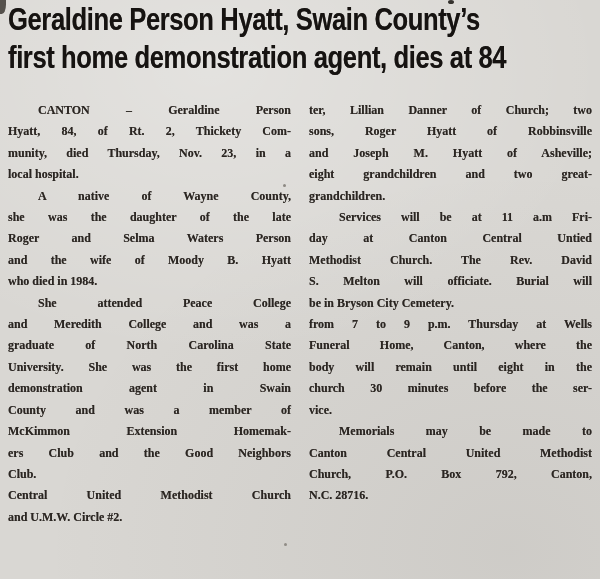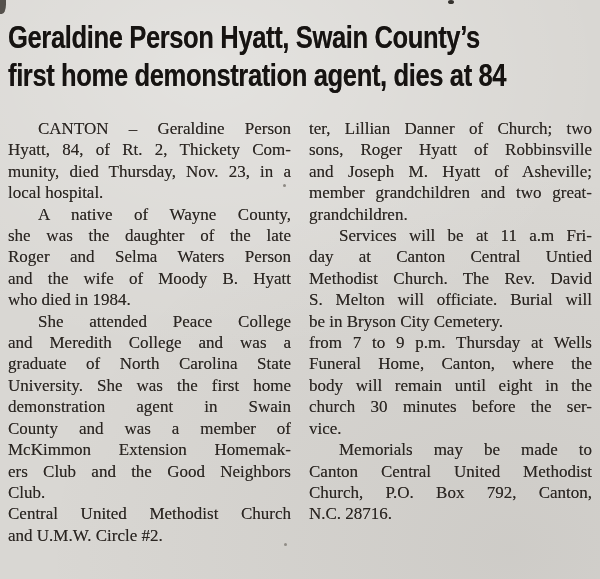--- a/index.html
+++ b/index.html
@@ -9,38 +9,38 @@
   .page {
     position:relative; width:600px; height:579px; overflow:hidden;
     padding:0 8px;
     background:
       radial-gradient(120% 90% at 35% 12%, rgba(255,255,255,0.28), rgba(255,255,255,0) 55%),
       radial-gradient(130% 110% at 85% 95%, rgba(60,55,48,0.07), rgba(60,55,48,0) 60%),
       var(--background, #d9d7d3);
   }
 
   .headline {
-    padding-top:18px;
     font-family:"Liberation Sans", sans-serif;
     font-weight:bold;
     font-size:32px;
     line-height:38px;
     letter-spacing:-0.5px;
     color:var(--headline-ink, #161311);
     text-shadow:0 0 0.6px rgba(10,8,6,0.55);
   }
   .hl { display:block; white-space:nowrap; transform:scaleX(0.8); transform-origin:0 50%; }
 
   .columns { display:flex; gap:18px; margin-top:24px; }
   .col {
     width:283px;
-    font-size:17px;
+    font-size:12px;
     line-height:21.4px;
     color:var(--body-ink, #2b2622);
     text-shadow:0 0 0.5px rgba(43,38,34,0.55);
+    font-weight:bold;
   }
   .ln { text-align:justify; text-align-last:justify; }
   .ln.la { text-align-last:left; }
   .ln.fi { text-indent:30px; }
 
   
   .speck { position:absolute; }
   .speck-corner { left:0; top:0; width:6px; height:14px; background:#55514c; border-radius:0 0 70% 0; }
   .speck-dot { left:448px; top:0; width:6px; height:4px; background:#35322e; border-radius:50%; }
   .speck-faint-1 { left:283px; top:184px; width:3px; height:3px; background:#8d8983; border-radius:50%; }
@@ -87,21 +87,21 @@
         <div class="ln">Central United Methodist Church</div>
         <div class="ln la">and U.M.W. Circle #2.</div>
       </div>
     </div>
 
     <div class="col">
       <div class="para">
         <div class="ln">ter, Lillian Danner of Church; two</div>
         <div class="ln">sons, Roger Hyatt of Robbinsville</div>
         <div class="ln">and Joseph M. Hyatt of Asheville;</div>
-        <div class="ln">member grandchildren and two great-</div>
+        <div class="ln">eight grandchildren and two great-</div>
         <div class="ln la">grandchildren.</div>
       </div>
       <div class="para">
         <div class="ln fi">Services will be at 11 a.m Fri-</div>
         <div class="ln">day at Canton Central Untied</div>
         <div class="ln">Methodist Church. The Rev. David</div>
         <div class="ln">S. Melton will officiate. Burial will</div>
         <div class="ln la">be in Bryson City Cemetery.</div>
       </div>
       <div class="para">

